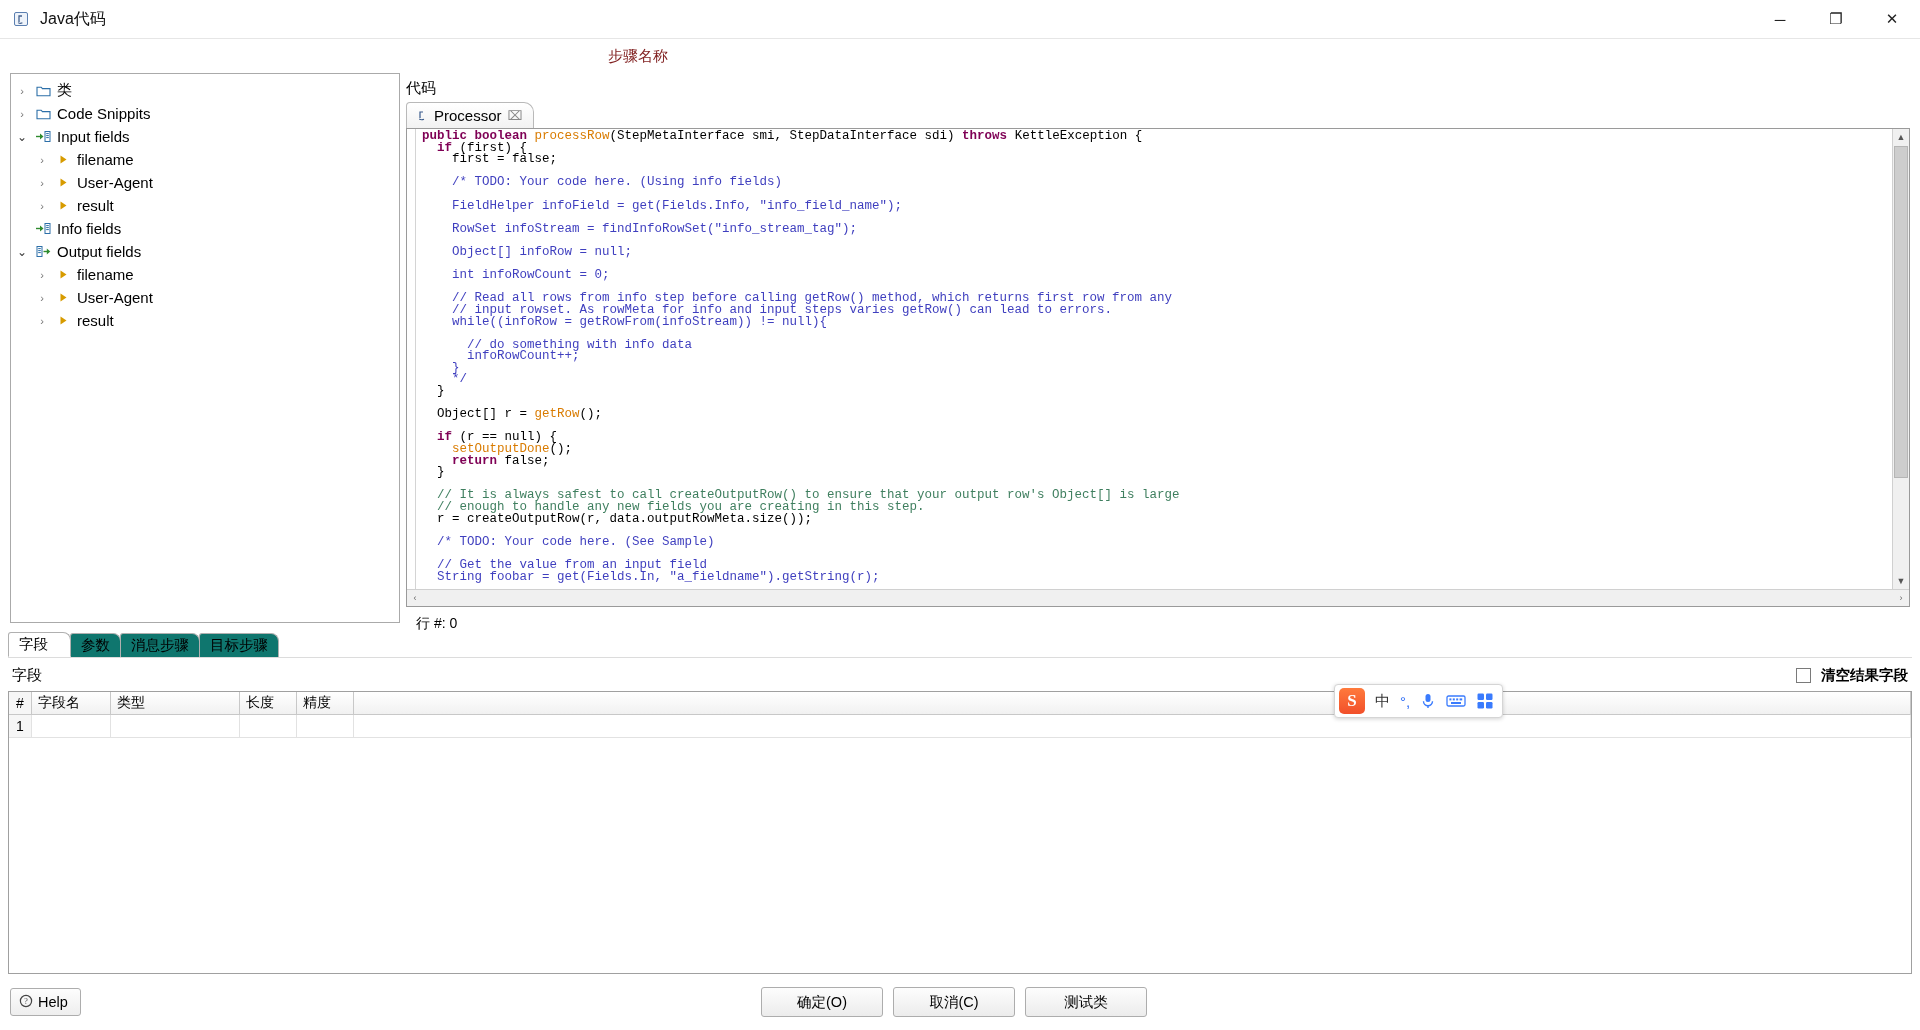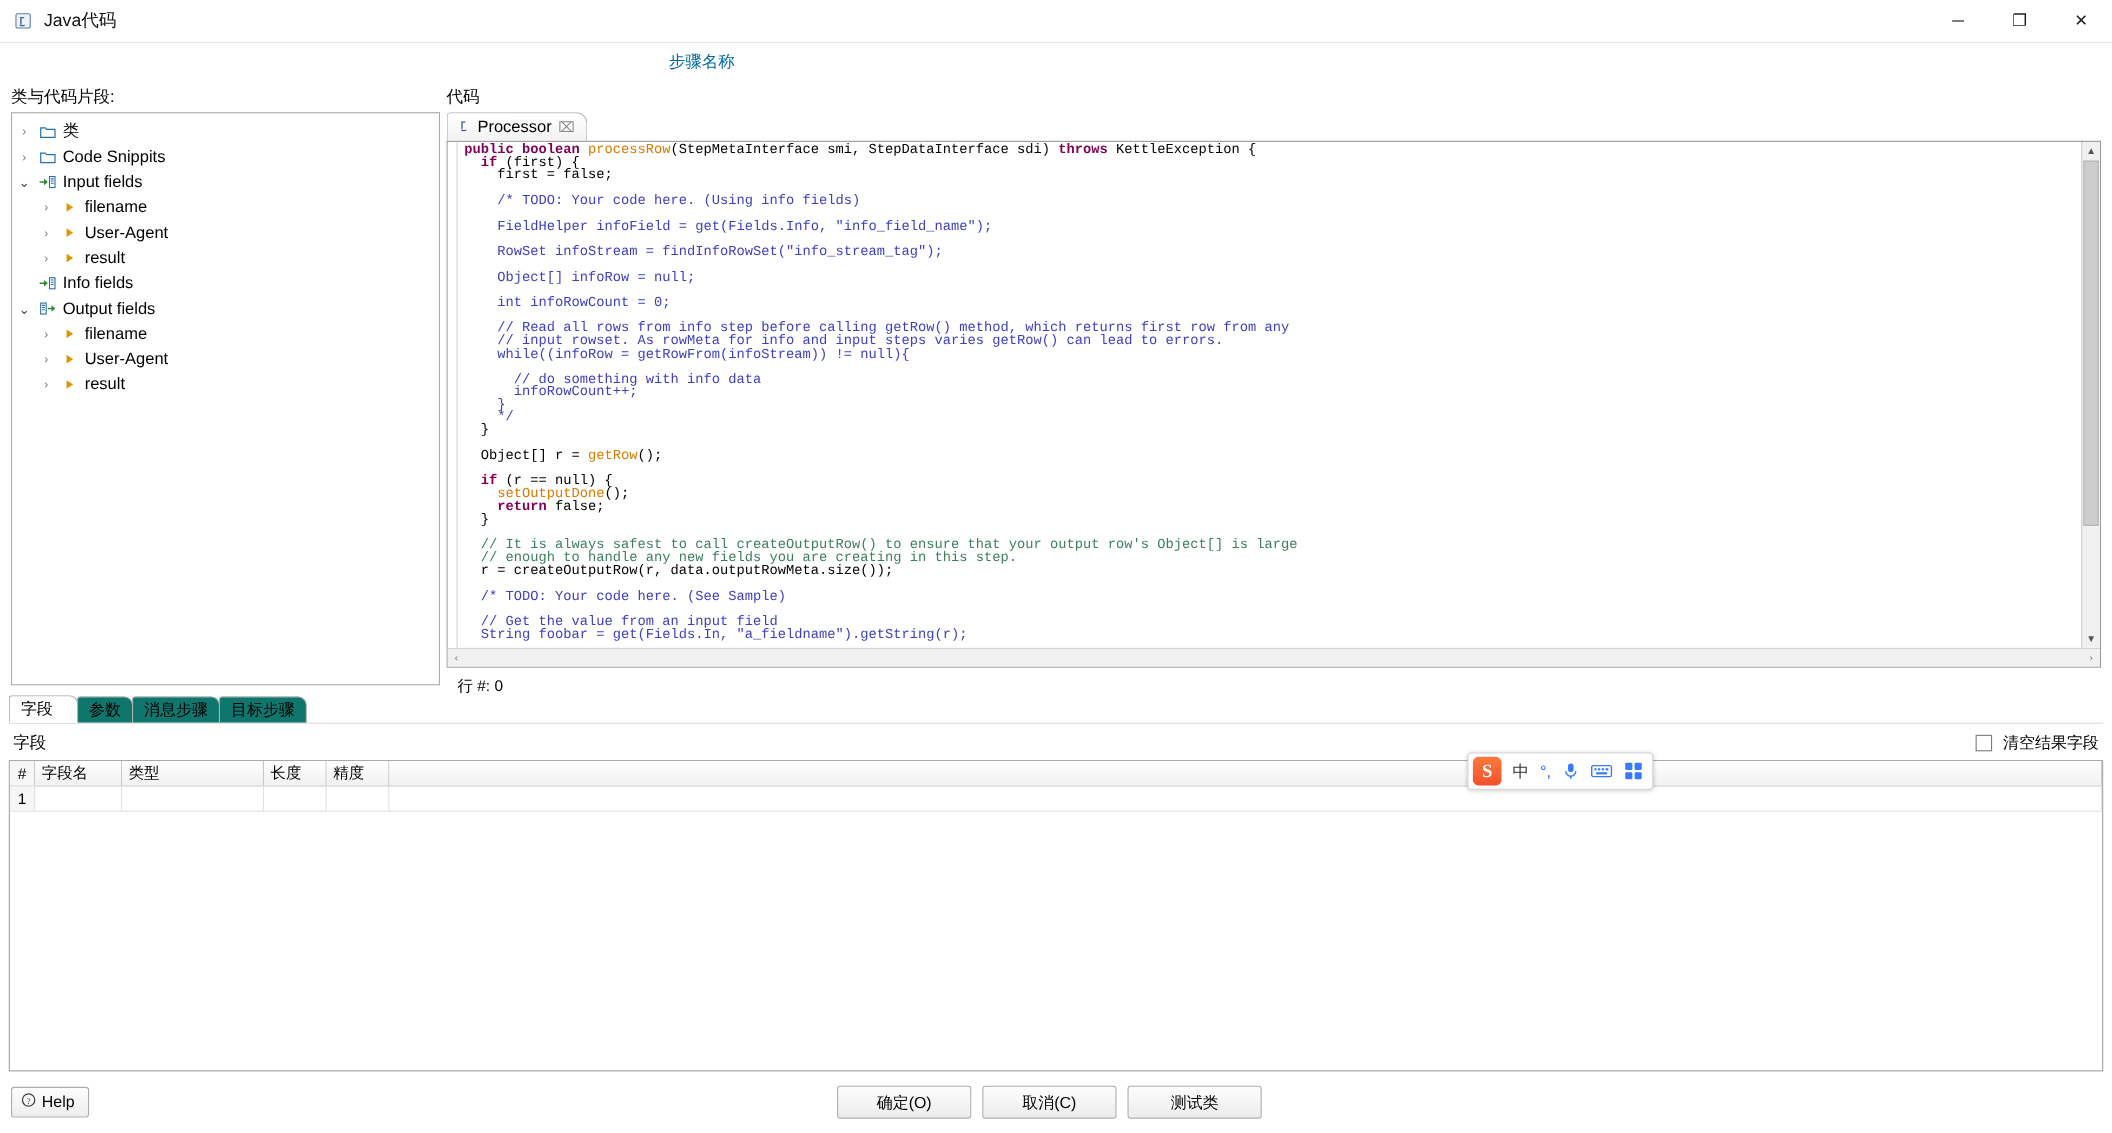--- a/index.html
+++ b/index.html
@@ -30,21 +30,21 @@
   }
 
   
   .stepname-row {
     height: 34px; min-height: 34px;
     display: flex; align-items: center;
     background: #fff;
   }
   .stepname-label {
     width: 668px; text-align: right; padding-right: 12px;
-    font-size: 15px; color: #0369a1;
+    font-size: 15px; color: #7f1d1d;
   }
   .stepname-input {
     flex: 1; margin-right: 8px;
     height: 24px; line-height: 24px;
     border: 1px solid #7a9cc6;
     background: #fff;
     font-size: 14px;
     padding: 0 2px;
     display: flex; align-items: center;
   }
@@ -132,21 +132,21 @@
   .btab {
     height: 23px; padding: 0 10px; font-size: 14.5px;
     display: flex; align-items: center;
     background: #0f766e;
     border: 1px solid #b0b0b0; border-bottom: none;
     border-radius: 3px 8px 0 0;
     margin-right: -1px;
   }
   .btab.active { background: #ffffff; font-weight: normal; border-bottom: 1px solid #fff; position: relative; z-index: 2; padding-right: 22px;}
   .fields-title { font-size: 15px; padding: 8px 0 6px 4px; display:flex; align-items:center;}
-  .clear-check { margin-left: auto; display: flex; align-items: center; gap: 10px; font-size: 14.5px; padding-right: 4px;}
+  .clear-check { margin-left: auto; display: flex; align-items: center; gap: 10px; font-size: 14.5px; padding-right: 4px; font-weight: bold;}
   .chkbox { width: 13px; height: 13px; border: 1px solid #7a7a7a; background: #fff; display: inline-block; }
 
   .grid { flex: 1; border: 1px solid #a0a0a0; background: #fff; display: flex; flex-direction: column; min-height: 0; position: relative;}
   .grid-head { display: flex; height: 22px; background: #f6f6f6; border-bottom: 1px solid #c8c8c8; }
   .gh {
     border-right: 1px solid #c8c8c8; font-size: 14px;
     display: flex; align-items: center; padding-left: 6px;
     background: linear-gradient(#ffffff,#f1f1f1);
   }
   .grid-row { display: flex; height: 22px; border-bottom: 1px solid #e2e2e2; }
@@ -213,21 +213,20 @@
     </div>
   </div>
 
   <div class="stepname-row">
     <div class="stepname-label">步骤名称</div>
   </div>
 
   <div class="middle">
 
     <div class="left-pane">
-      <div class="pane-label">类与代码片段:</div>
       <div class="tree-box" id="tree-host">
           <div class="tree-node depth1">
             <span class="twisty">›</span>
             <span class="tnode-icon">
               <svg width="15" height="13" viewBox="0 0 15 13">
                 <path d="M1 3.2 h4.2 l1.2 1.4 H14 v7.2 H1 Z" fill="#ffffff" stroke="#2c6fa8" stroke-width="1.1"></path>
               </svg>
             </span>
             <span class="tlabel">类</span>
           </div>

